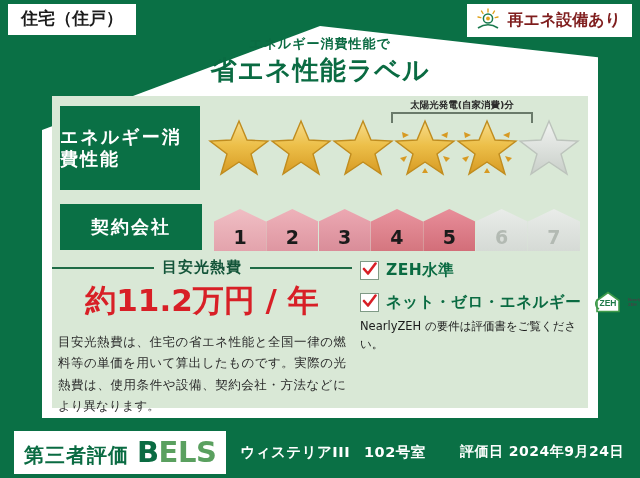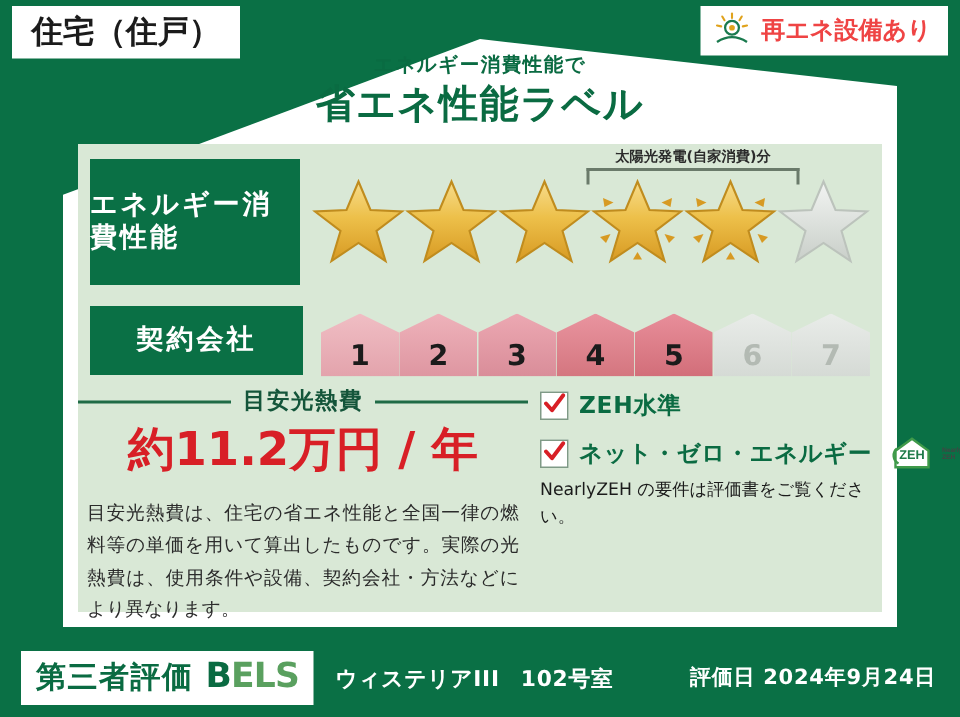--- a/index.html
+++ b/index.html
@@ -26,32 +26,32 @@
     position:absolute;
     left:52px;top:96px;width:536px;height:312px;
     background:#d9e8d6;
   }
 
   
   .house-type{
     position:absolute;left:8px;top:4px;
     background:#ffffff;
     padding:5px 13px 6px 13px;
-    font-size:21px;font-weight:bold;color:#1b1b1b;
+    font-size:17px;font-weight:bold;color:#1b1b1b;
     letter-spacing:0px;
     line-height:1.15;
   }
 
   
   .renew-badge{
     position:absolute;right:8px;top:4px;
     background:#ffffff;
     padding:4px 11px 5px 8px;
     display:flex;align-items:center;gap:7px;
-    font-size:16px;font-weight:bold;color:#ef4444;
+    font-size:16px;font-weight:bold;color:#7f1d1d;
   }
   .sun-icon{width:26px;height:24px;flex:0 0 auto;}
 
   
   .title-wrap{
     position:absolute;left:0;top:36px;width:640px;
     text-align:center;pointer-events:none;
   }
   .title-sub{
     font-size:13px;font-weight:bold;color:#0a6b42;
@@ -184,21 +184,21 @@
   
   .footer{
     position:absolute;left:0;bottom:0;width:640px;height:52px;
     display:flex;align-items:center;
   }
   .bels-chip{
     margin-left:14px;background:#ffffff;
     padding:4px 10px 5px 10px;display:flex;align-items:baseline;gap:8px;
   }
   .bels-jp{font-size:20px;font-weight:bold;color:#0a6b42;letter-spacing:1px;}
-  .bels-mark{font-size:23px;font-weight:bold;letter-spacing:-0.5px;}
+  .bels-mark{font-size:29px;font-weight:bold;letter-spacing:-0.5px;}
   .bels-mark .b{color:#0a6b42;}
   .bels-mark .els{color:#5aa05f;}
   .footer-name{
     margin-left:14px;color:#ffffff;font-size:14.5px;font-weight:bold;
     letter-spacing:0.5px;
   }
   .footer-room{margin-left:14px;}
   .footer-date{
     margin-left:auto;margin-right:16px;
     color:#ffffff;font-size:14px;font-weight:bold;letter-spacing:0.5px;

